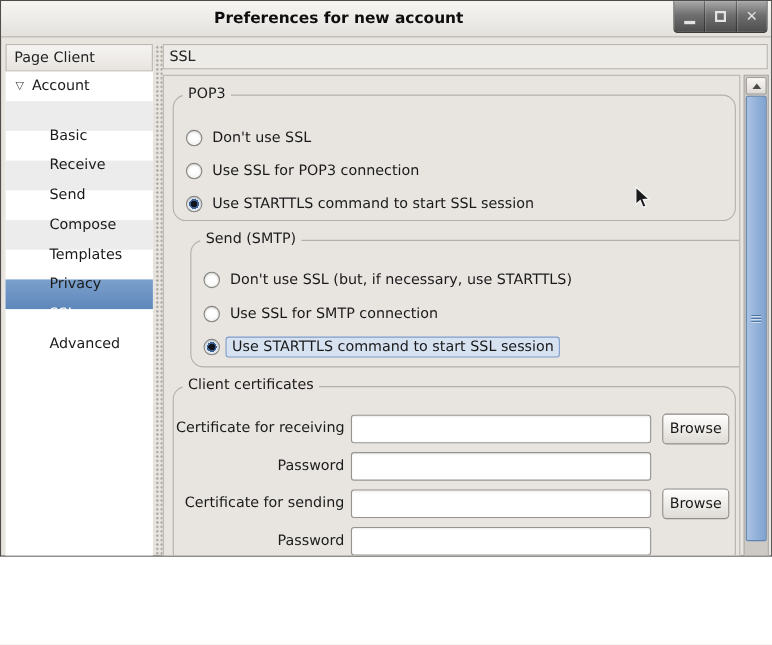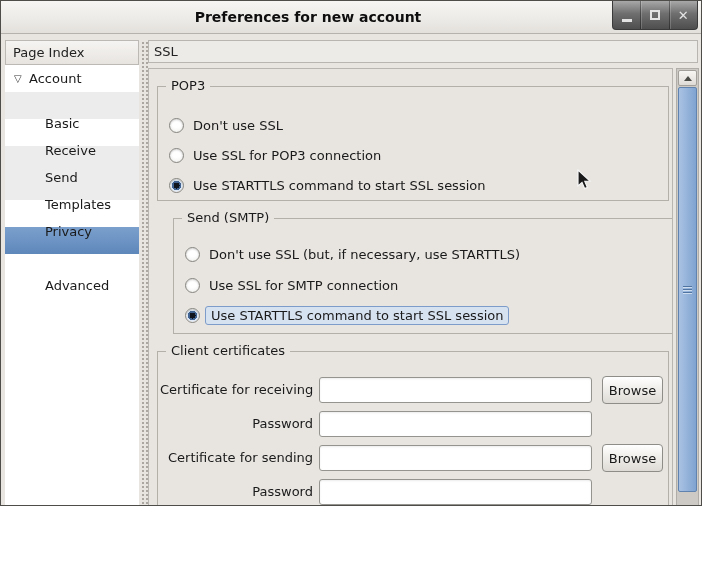--- a/index.html
+++ b/index.html
@@ -35,21 +35,21 @@
     background-image:radial-gradient(circle,#aba69f 1px,transparent 1.2px); background-size:4px 4px; background-position:1px 1px; }
 
   
   .page-header { position:absolute; left:147px; top:39px; width:550px; height:23px;
     background:#edebe8; border:1px solid #b8b5b0; line-height:21px; padding-left:5px; color:#222; }
 
   
   .viewport { position:absolute; left:147px; top:67px; width:525px; height:464px;
     border:1px solid #b8b5b0; background:#e8e5e1; overflow:hidden; }
 
-  .grp { position:absolute; left:8px; width:512px; border:1px solid #b3b0aa; border-radius:0; }
+  .grp { position:absolute; left:8px; width:512px; border:1px solid #b3b0aa; border-radius:12px; }
   .grp-label { position:absolute; top:-9px; left:8px; background:#e8e5e1; padding:0 5px; color:#1a1a1a; }
   .grp-pop3 { top:17px; height:115px; }
   .grp-smtp { top:149px; height:116px;margin-left:16px; }
   .grp-cert { top:282px; height:163px; }
 
   .opt { position:absolute; left:11px; height:20px; display:flex; align-items:center; }
   .radio { width:15px; height:15px; border-radius:50%; border:1px solid #87857f; flex:0 0 15px;
     background:radial-gradient(circle at 50% 30%,#ffffff 0 40%,#ececea); box-shadow:inset 0 1px 2px rgba(0,0,0,.18); }
   .radio.sel { background:radial-gradient(circle,#10151d 0 3px,#416392 3px 4.5px,#dfeaf6 4.5px 6px,#f7f7f7 6px); }
   .opt .lbl { margin-left:9px; white-space:nowrap; }
@@ -99,34 +99,37 @@
         </div>
       <div class="winbtn">
           <span class="glyph-max"></span>
         </div>
       <div class="winbtn">
           <span class="glyph-close">✕</span>
         </div>
     </div>
   </div>
 
-  <div class="side-header">Page Index</div>
+  <div class="side-header">Page Client</div>
   <div class="tree">
     <div class="trow t-root">
       <span class="expander">▽</span>
       <span class="tlabel">Account</span>
     </div>
     <div class="trow t-child stripe">
         <span class="tlabel">Basic</span>
       </div>
     <div class="trow t-child">
         <span class="tlabel">Receive</span>
       </div>
     <div class="trow t-child stripe">
         <span class="tlabel">Send</span>
+      </div>
+    <div class="trow t-child">
+        <span class="tlabel">Compose</span>
       </div>
     <div class="trow t-child stripe">
         <span class="tlabel">Templates</span>
       </div>
     <div class="trow t-child">
         <span class="tlabel">Privacy</span>
       </div>
     <div class="trow t-child sel">
         <span class="tlabel">SSL</span>
       </div>

